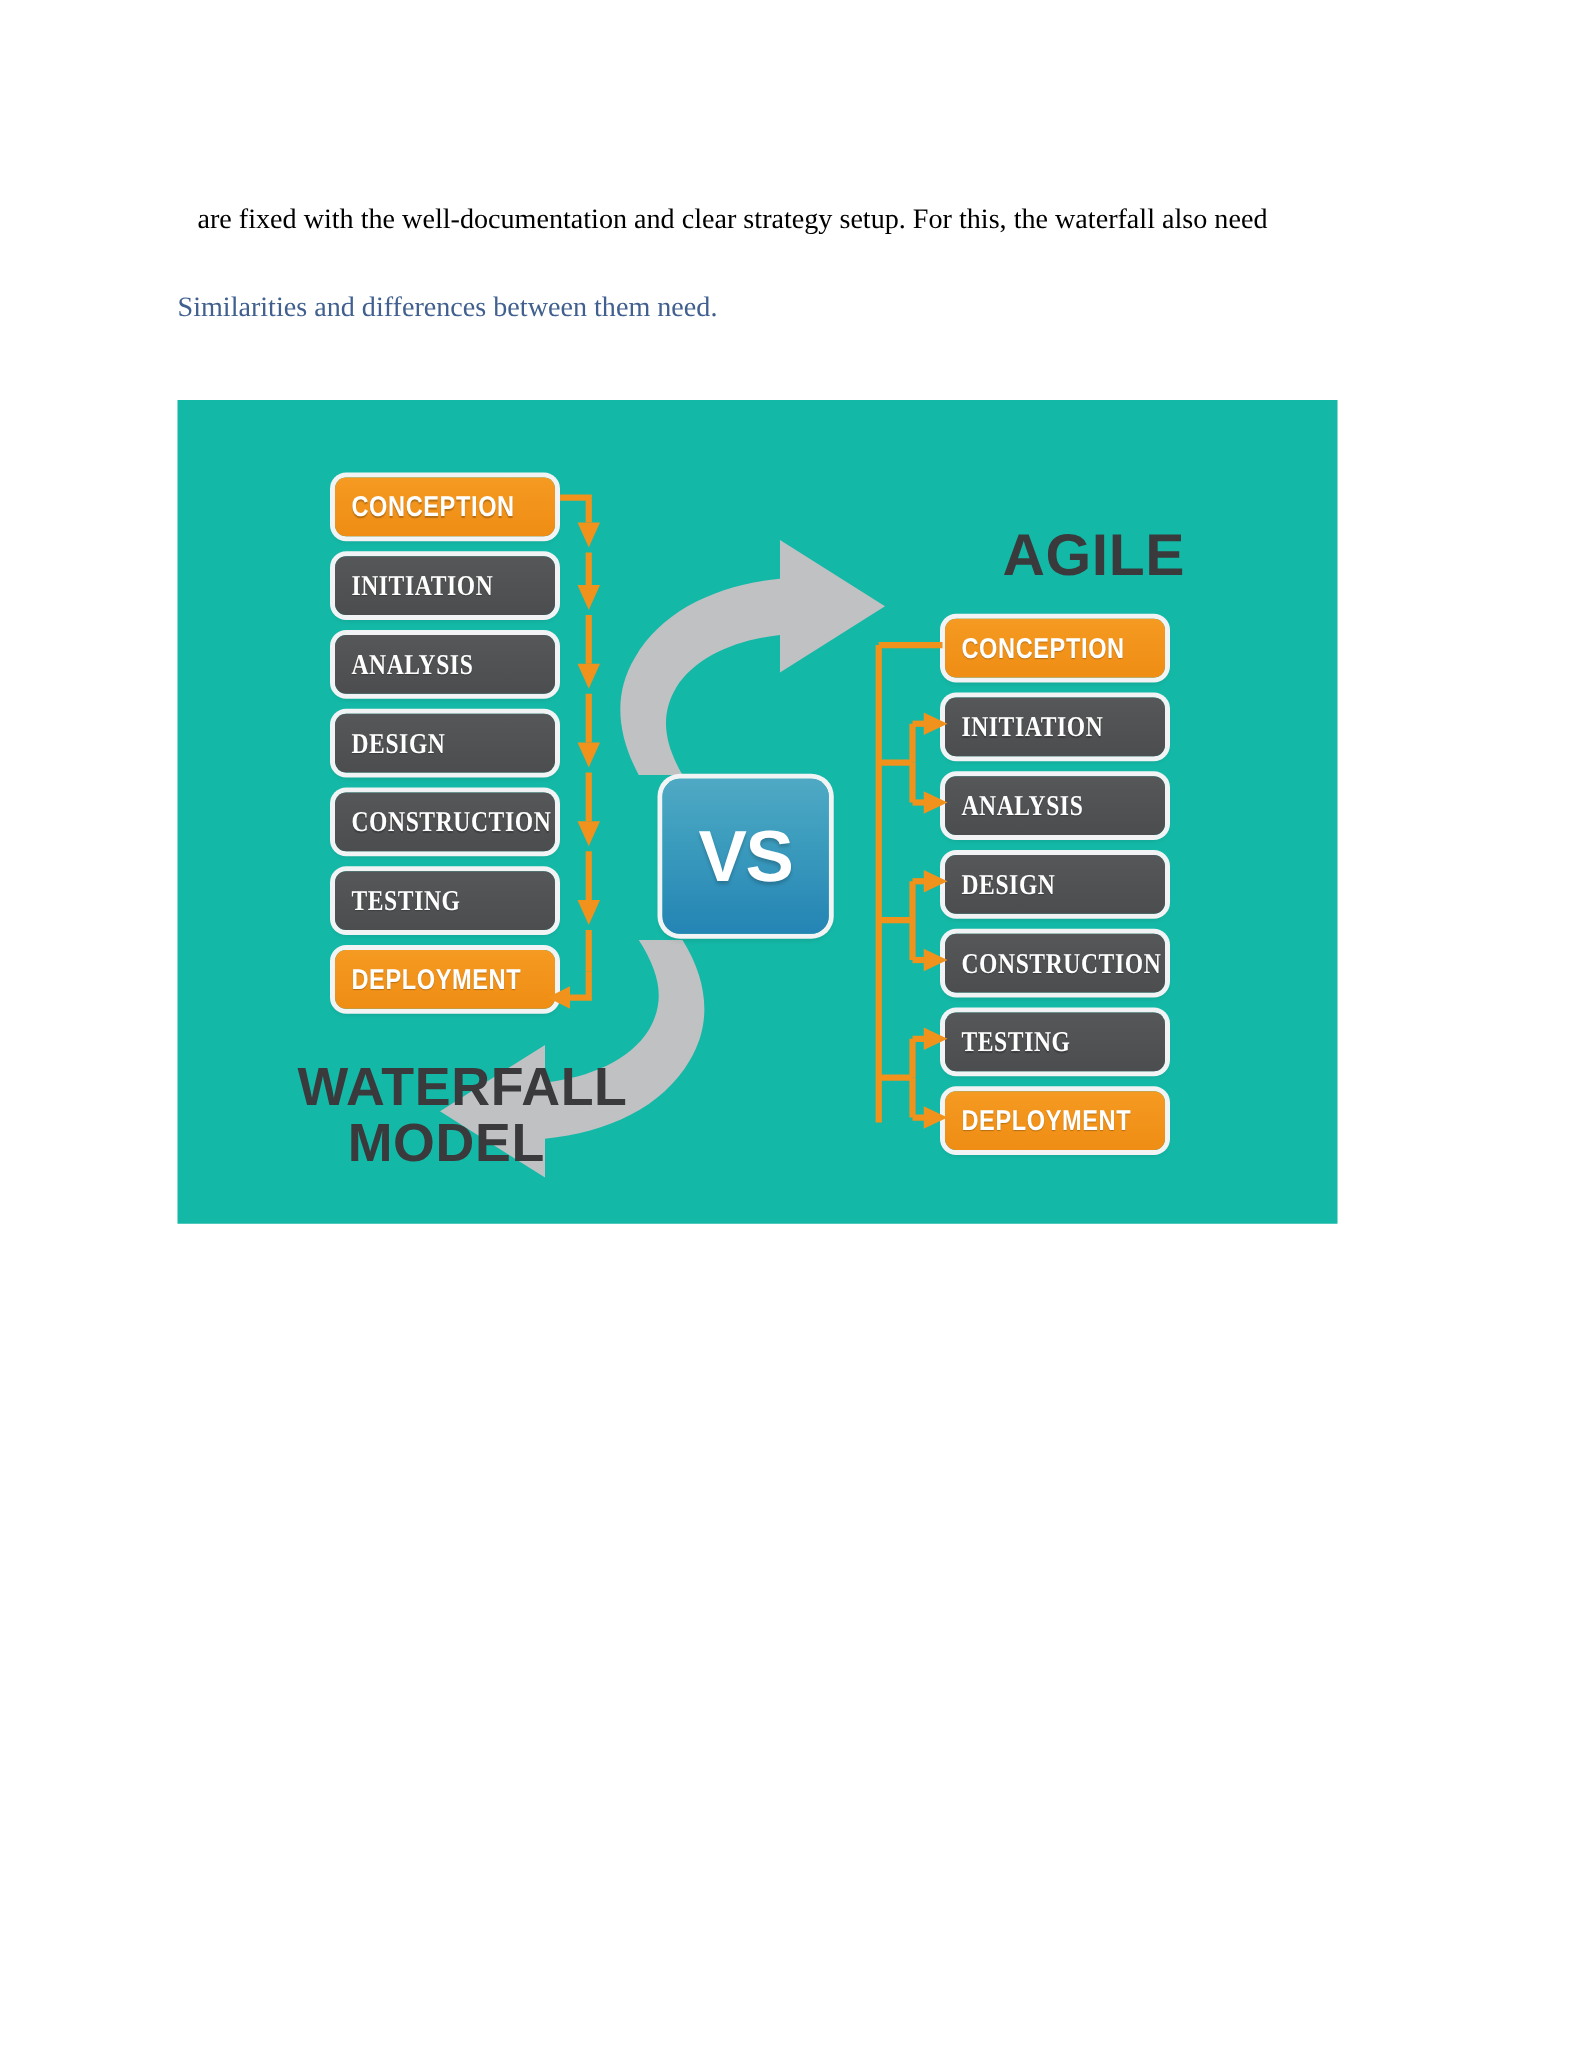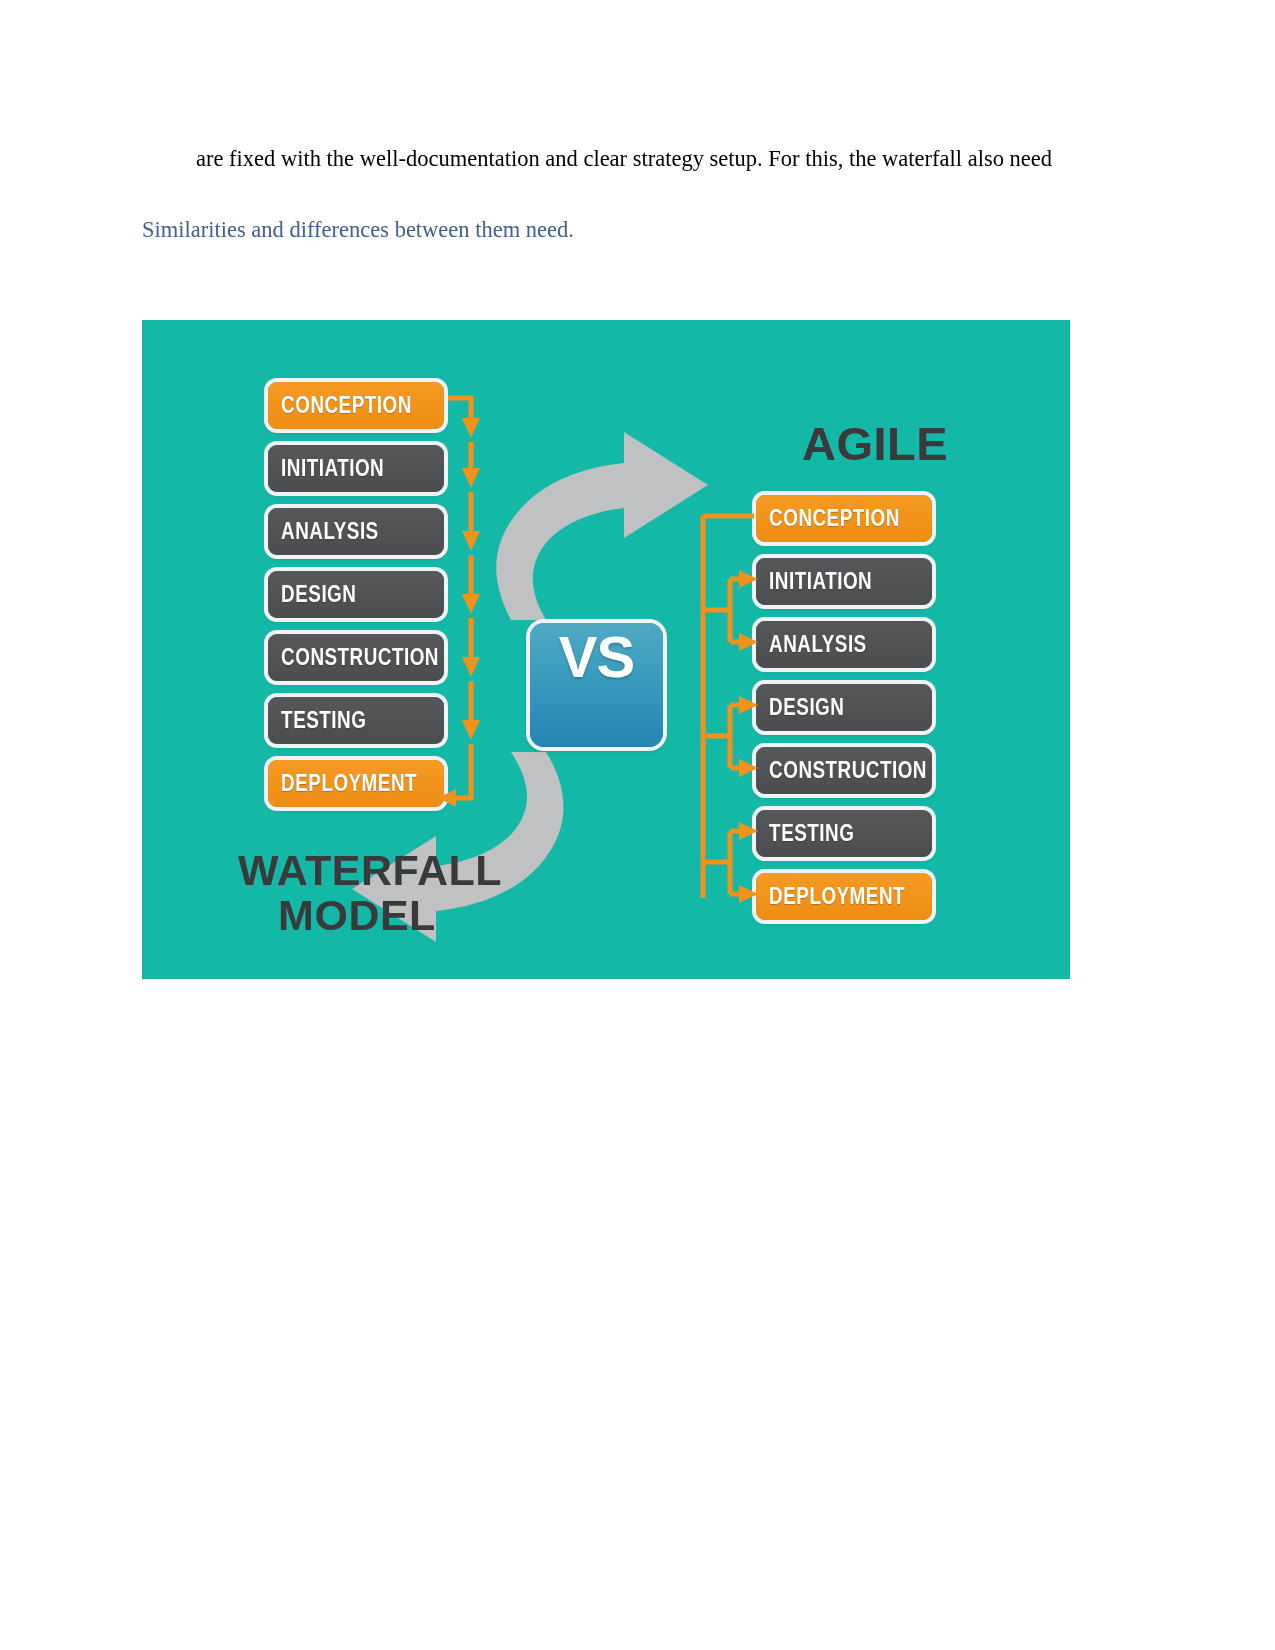--- a/index.html
+++ b/index.html
@@ -20,22 +20,22 @@
     position: absolute;
     left: 142px;
     top: 132px;
     width: 910px;
   }
   .para {
     font-family: "Liberation Serif", "DejaVu Serif", serif;
     font-size: 22.5px;
     line-height: 53px;
     color: #000000;
-    text-align: right;
-    margin: 0;
+    text-align: left;
+    margin: 16px;
     white-space: nowrap;
   }
   .heading-link {
     font-family: "Liberation Serif", "DejaVu Serif", serif;
     font-size: 22.5px;
     line-height: 53px;
     color: #41608f;
     margin: 0;
     margin-top: 18px;
     white-space: nowrap;
@@ -61,20 +61,21 @@
     align-items: center;
     box-shadow: 0 0 0 4px #f2f3f4, 0 3px 5px rgba(0,0,0,0.18);
     font-family: "Liberation Sans Narrow", "Liberation Sans", "DejaVu Sans", sans-serif;
     font-weight: bold;
     letter-spacing: 0.6px;
     color: #ffffff;
     text-shadow: 0 1px 1px rgba(0,0,0,0.25);
   }
   .stage-box.dark {
     background: linear-gradient(180deg,#565759 0%, #4c4d4f 100%);
+    font-family: Liberation Serif, serif;
   }
   .stage-box.orange {
     background: linear-gradient(180deg,#f59a22 0%, #ef8d14 100%);
   }
   .stage-box .lbl {
     display: block;
     transform: scaleX(0.82);
     transform-origin: left center;
     white-space: nowrap;
   }
@@ -115,21 +116,21 @@
   .vs-badge {
     position: absolute;
     left: 388px;
     top: 303px;
     width: 133px;
     height: 124px;
     border-radius: 14px;
     background: linear-gradient(180deg,#4fa9c4 0%, #3d9dbe 38%, #2484b4 100%);
     box-shadow: 0 0 0 4px #f2f3f4, 0 3px 6px rgba(0,0,0,0.2);
     display: flex;
-    align-items: flex-start;
+    align-items: center;
     justify-content: center;
   }
   .vs-badge .vs-text {
     font-family: "Liberation Sans", "DejaVu Sans", sans-serif;
     font-weight: bold;
     font-size: 58px;
     color: #ffffff;
     letter-spacing: -1px;
     text-shadow: 0 2px 3px rgba(0,0,0,0.2);
   }

